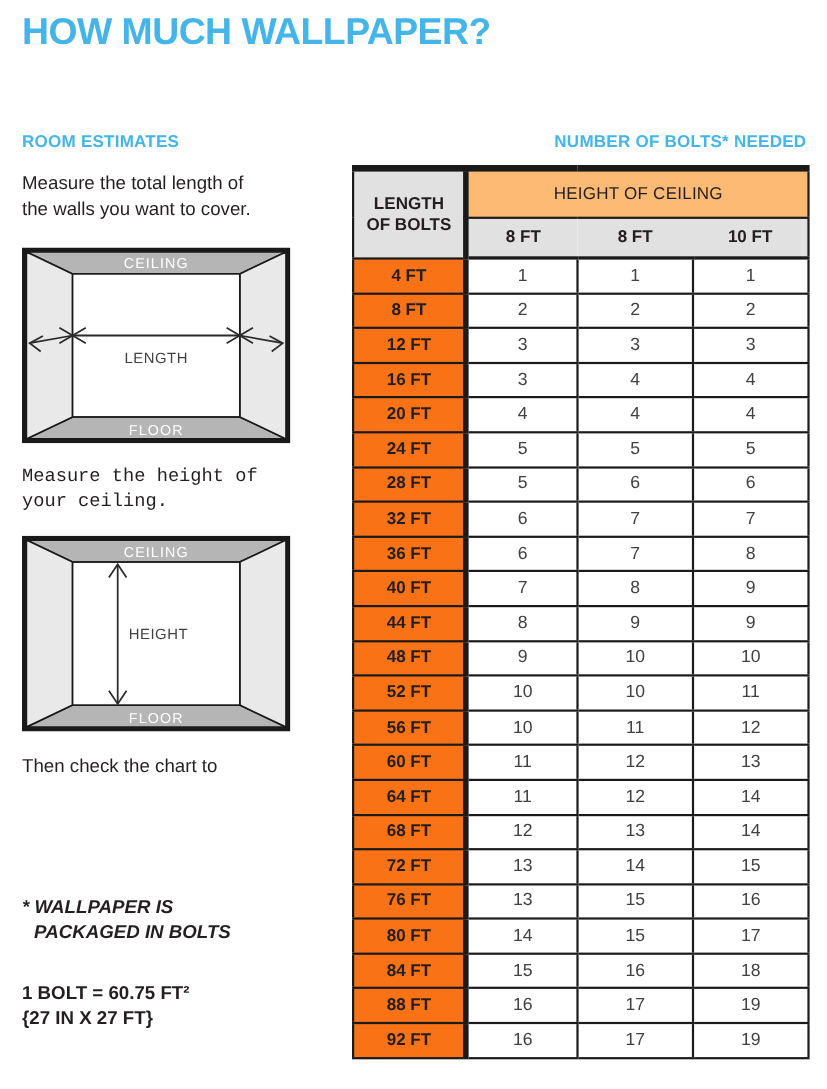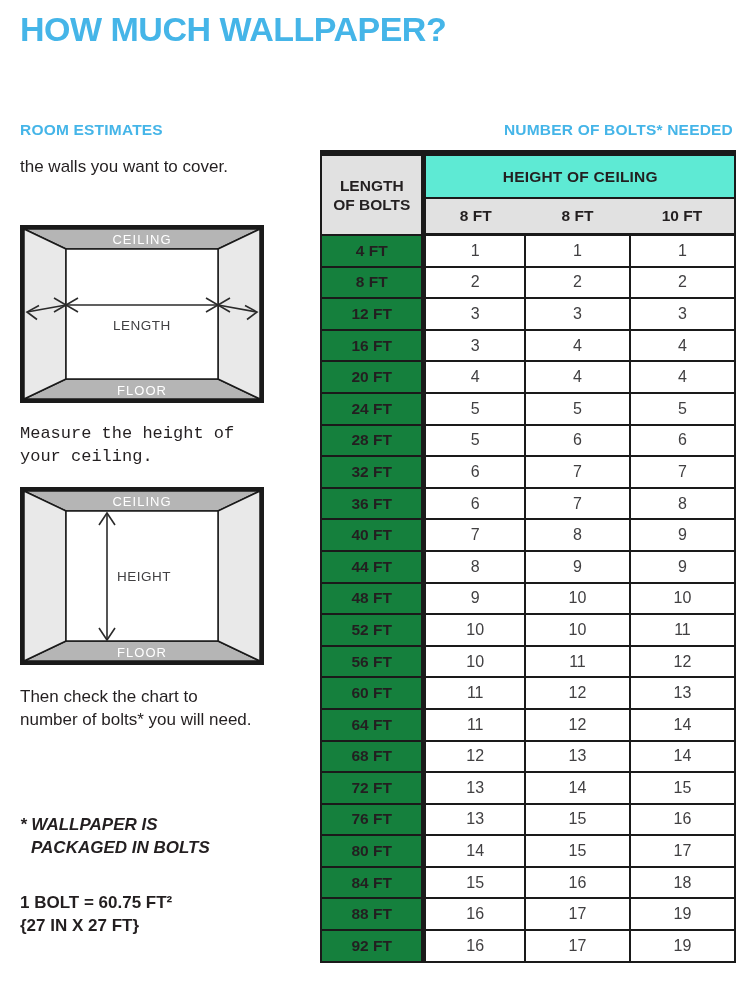--- a/index.html
+++ b/index.html
@@ -48,46 +48,47 @@
   .bolt-table td{
     text-align:center;vertical-align:middle;padding:0;
     color:#231f20;
   }
   .bolt-table .corner{
     background:#e1e1e1;border-right:5px solid #1a1a1a;
     border-bottom:2px solid #1a1a1a;
     font-weight:bold;font-size:15.5px;line-height:19px;
   }
   .bolt-table .group{
-    background:#5eead4;border-bottom:2px solid #1a1a1a;
-    font-weight:bold;font-size:15.5px;height:41px;letter-spacing:0.2px;
+    background:#fdba74;border-bottom:2px solid #1a1a1a;
+    font-weight:normal;font-size:15.5px;height:41px;letter-spacing:0.2px;
   }
   .bolt-table .subhead td{
     background:#e1e1e1;border-bottom:3px solid #1a1a1a;
     font-weight:bold;font-size:15.5px;height:34px;
   }
   .bolt-table tbody td{
     border-bottom:2px solid #1a1a1a;height:29.6px;
     font-size:16px;color:#414042;
   }
   .bolt-table tbody td.rowlabel{
-    background:#15803d;border-right:5px solid #1a1a1a;
+    background:#f97316;border-right:5px solid #1a1a1a;
     font-weight:bold;font-size:15.5px;color:#231f20;
   }
   .bolt-table tbody td.val{border-left:2px solid #1a1a1a;}
 </style>
 </head>
 <body>
 
 <div class="abs page-title">HOW MUCH WALLPAPER?</div>
 
 <div class="abs section-head left-head">ROOM ESTIMATES</div>
 <div class="abs section-head table-head">NUMBER OF BOLTS* NEEDED</div>
 
 <div class="abs para para-length">
+  <div>Measure the total length of</div>
   <div>the walls you want to cover.</div>
 </div>
 
 <svg class="abs diagram diagram-length" viewBox="0 0 244 178">
   <rect x="2.5" y="2.5" width="239" height="173" fill="#ffffff" stroke="#1a1a1a" stroke-width="5"></rect>
   <polygon points="4,4 240,4 198,24 46,24" fill="#b5b5b5" stroke="#1a1a1a" stroke-width="1.5"></polygon>
   <polygon points="4,174 240,174 198,154 46,154" fill="#b5b5b5" stroke="#1a1a1a" stroke-width="1.5"></polygon>
   <polygon points="4,4 46,24 46,154 4,174" fill="#e9e9e9" stroke="#1a1a1a" stroke-width="1.5"></polygon>
   <polygon points="240,4 198,24 198,154 240,174" fill="#e9e9e9" stroke="#1a1a1a" stroke-width="1.5"></polygon>
   <rect x="46" y="24" width="152" height="130" fill="#ffffff" stroke="#1a1a1a" stroke-width="1.5"></rect>
@@ -124,21 +125,20 @@
   <g stroke="#2b2b2b" stroke-width="1.6" fill="none">
     <line x1="87" y1="26" x2="87" y2="153"></line>
     <path d="M79,38 L87,26 L95,38"></path>
     <path d="M79,141 L87,153 L95,141"></path>
   </g>
   <text x="124" y="94" text-anchor="middle" font-size="13.5" letter-spacing="0.5" fill="#414042">HEIGHT</text>
 </svg>
 
 <div class="abs para para-chart">
   <div>Then check the chart to</div>
-  <div>number of bolts* you will need.</div>
 </div>
 
 <div class="abs para footnote">
   <div>* WALLPAPER IS</div>
   <div class="indent">PACKAGED IN BOLTS</div>
 </div>
 
 <div class="abs para bolt-info">
   <div>1 BOLT = 60.75 FT²</div>
   <div>{27 IN X 27 FT}</div>

